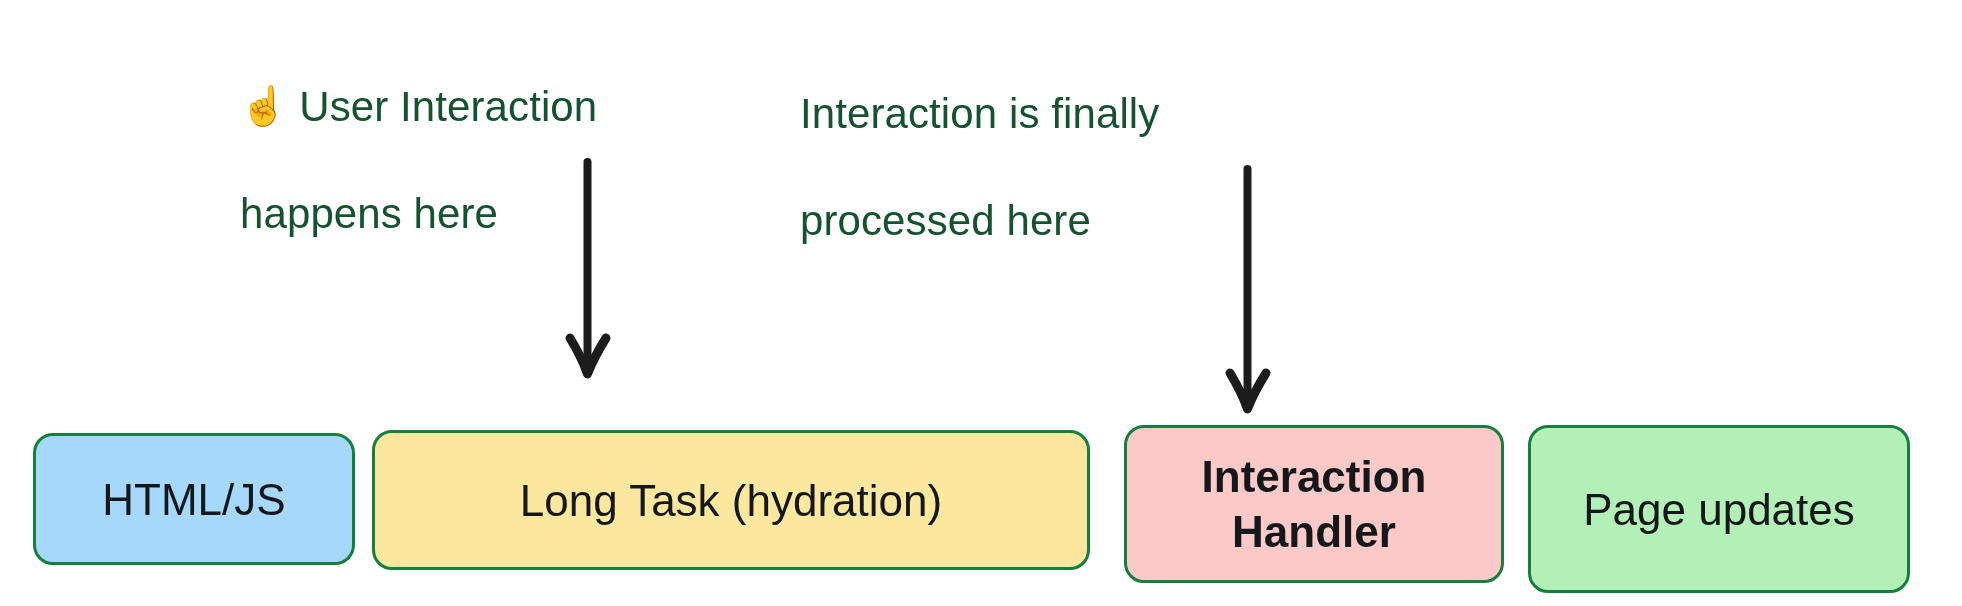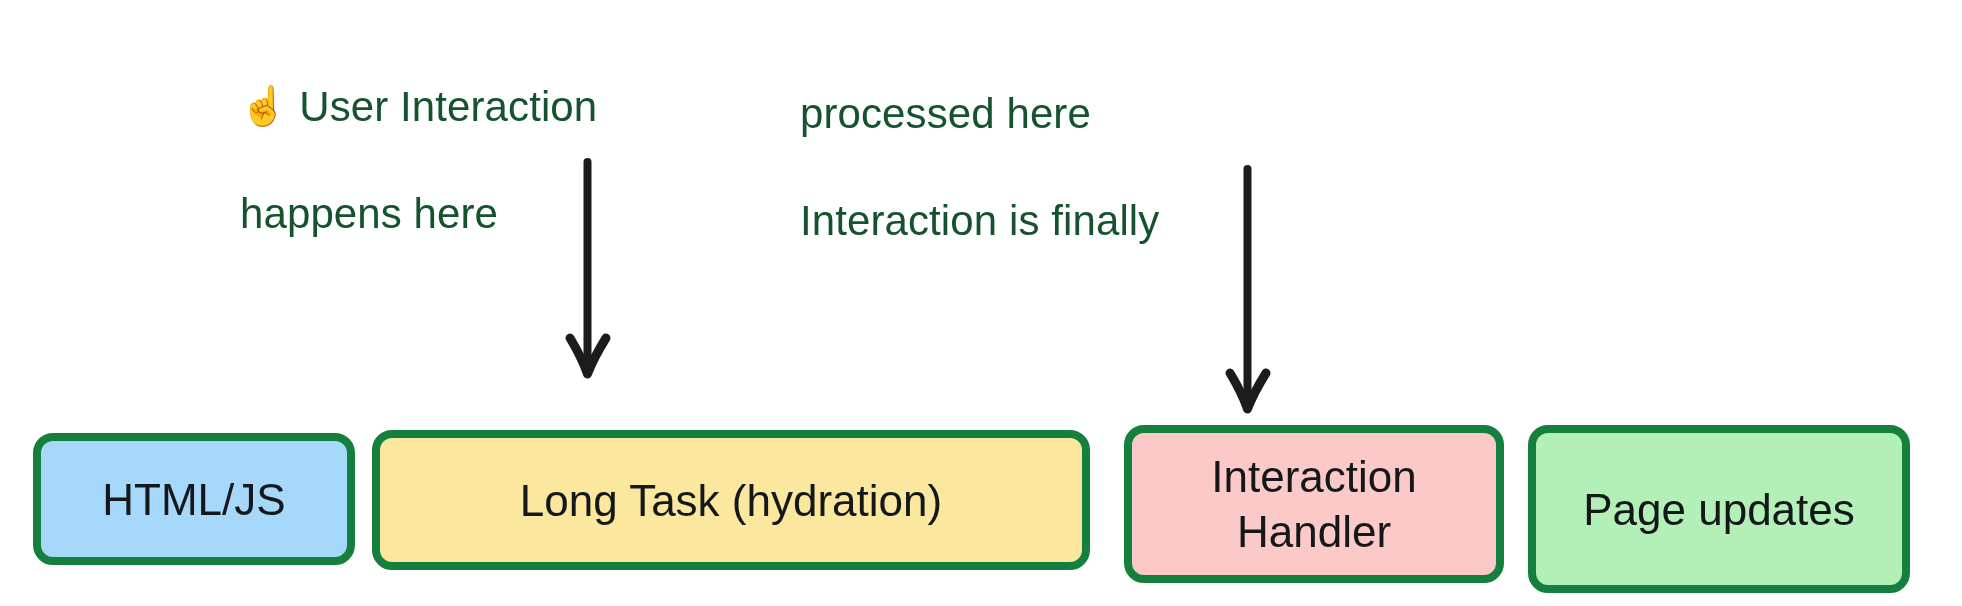--- a/index.html
+++ b/index.html
@@ -54,51 +54,51 @@
     position: absolute;
     overflow: visible;
   }
   #arrow-left-svg  { left: 520px; top: 160px; }
   #arrow-right-svg { left: 1180px; top: 167px; }
 
   
   .block {
     position: absolute;
     box-sizing: border-box;
-    border: 8px solid #15803d;
+    border: 3px solid #15803d;
     border-radius: 20px;
     display: flex;
     align-items: center;
     justify-content: center;
     color: #15181a;
     font-size: 44px;
     line-height: 1.25;
     text-align: center;
     padding: 4px 10px;
     white-space: pre-line;
   }
 
   #block-html    { left: 33px;   top: 433px; width: 322px; height: 132px; background: #A6D8FC; }
   #block-longtask{ left: 372px;  top: 430px; width: 718px; height: 140px; background: #FBE79E; }
-  #block-handler { left: 1124px; top: 425px; width: 380px; height: 158px; background: #FCC9C9; }
+  #block-handler { left: 1124px; top: 425px; width: 380px; height: 158px; background: #FCC9C9; font-weight: bold; }
   #block-updates { left: 1528px; top: 425px; width: 382px; height: 168px; background: #B2F0B8; }
 </style>
 </head>
 <body>
 
 <div id="diagram">
 
   <div class="annot" id="annot-left">
     <span class="annot-line"><span class="emoji">☝️</span> <span>User Interaction</span></span>
     <span class="annot-line">happens here</span>
   </div>
 
   <div class="annot" id="annot-right">
+    <span class="annot-line">Interaction is finally</span>
     <span class="annot-line">processed here</span>
-    <span class="annot-line">Interaction is finally</span>
   </div>
 
   <svg class="arrow-svg" id="arrow-left-svg" width="140" height="250" viewBox="0 0 140 250">
     <path d="M67.5 2 L67.5 212" stroke="#1c1c1c" stroke-width="8" stroke-linecap="round" fill="none"></path>
     <path d="M50 178 Q62 198 67.5 214 Q73.5 198 86 178" stroke="#1c1c1c" stroke-width="9" stroke-linecap="round" stroke-linejoin="round" fill="none"></path>
   </svg>
 
   <svg class="arrow-svg" id="arrow-right-svg" width="140" height="260" viewBox="0 0 140 260">
     <path d="M67.5 2 L67.5 240" stroke="#1c1c1c" stroke-width="8" stroke-linecap="round" fill="none"></path>
     <path d="M50 206 Q62 226 67.5 242 Q73.5 226 86 206" stroke="#1c1c1c" stroke-width="9" stroke-linecap="round" stroke-linejoin="round" fill="none"></path>

